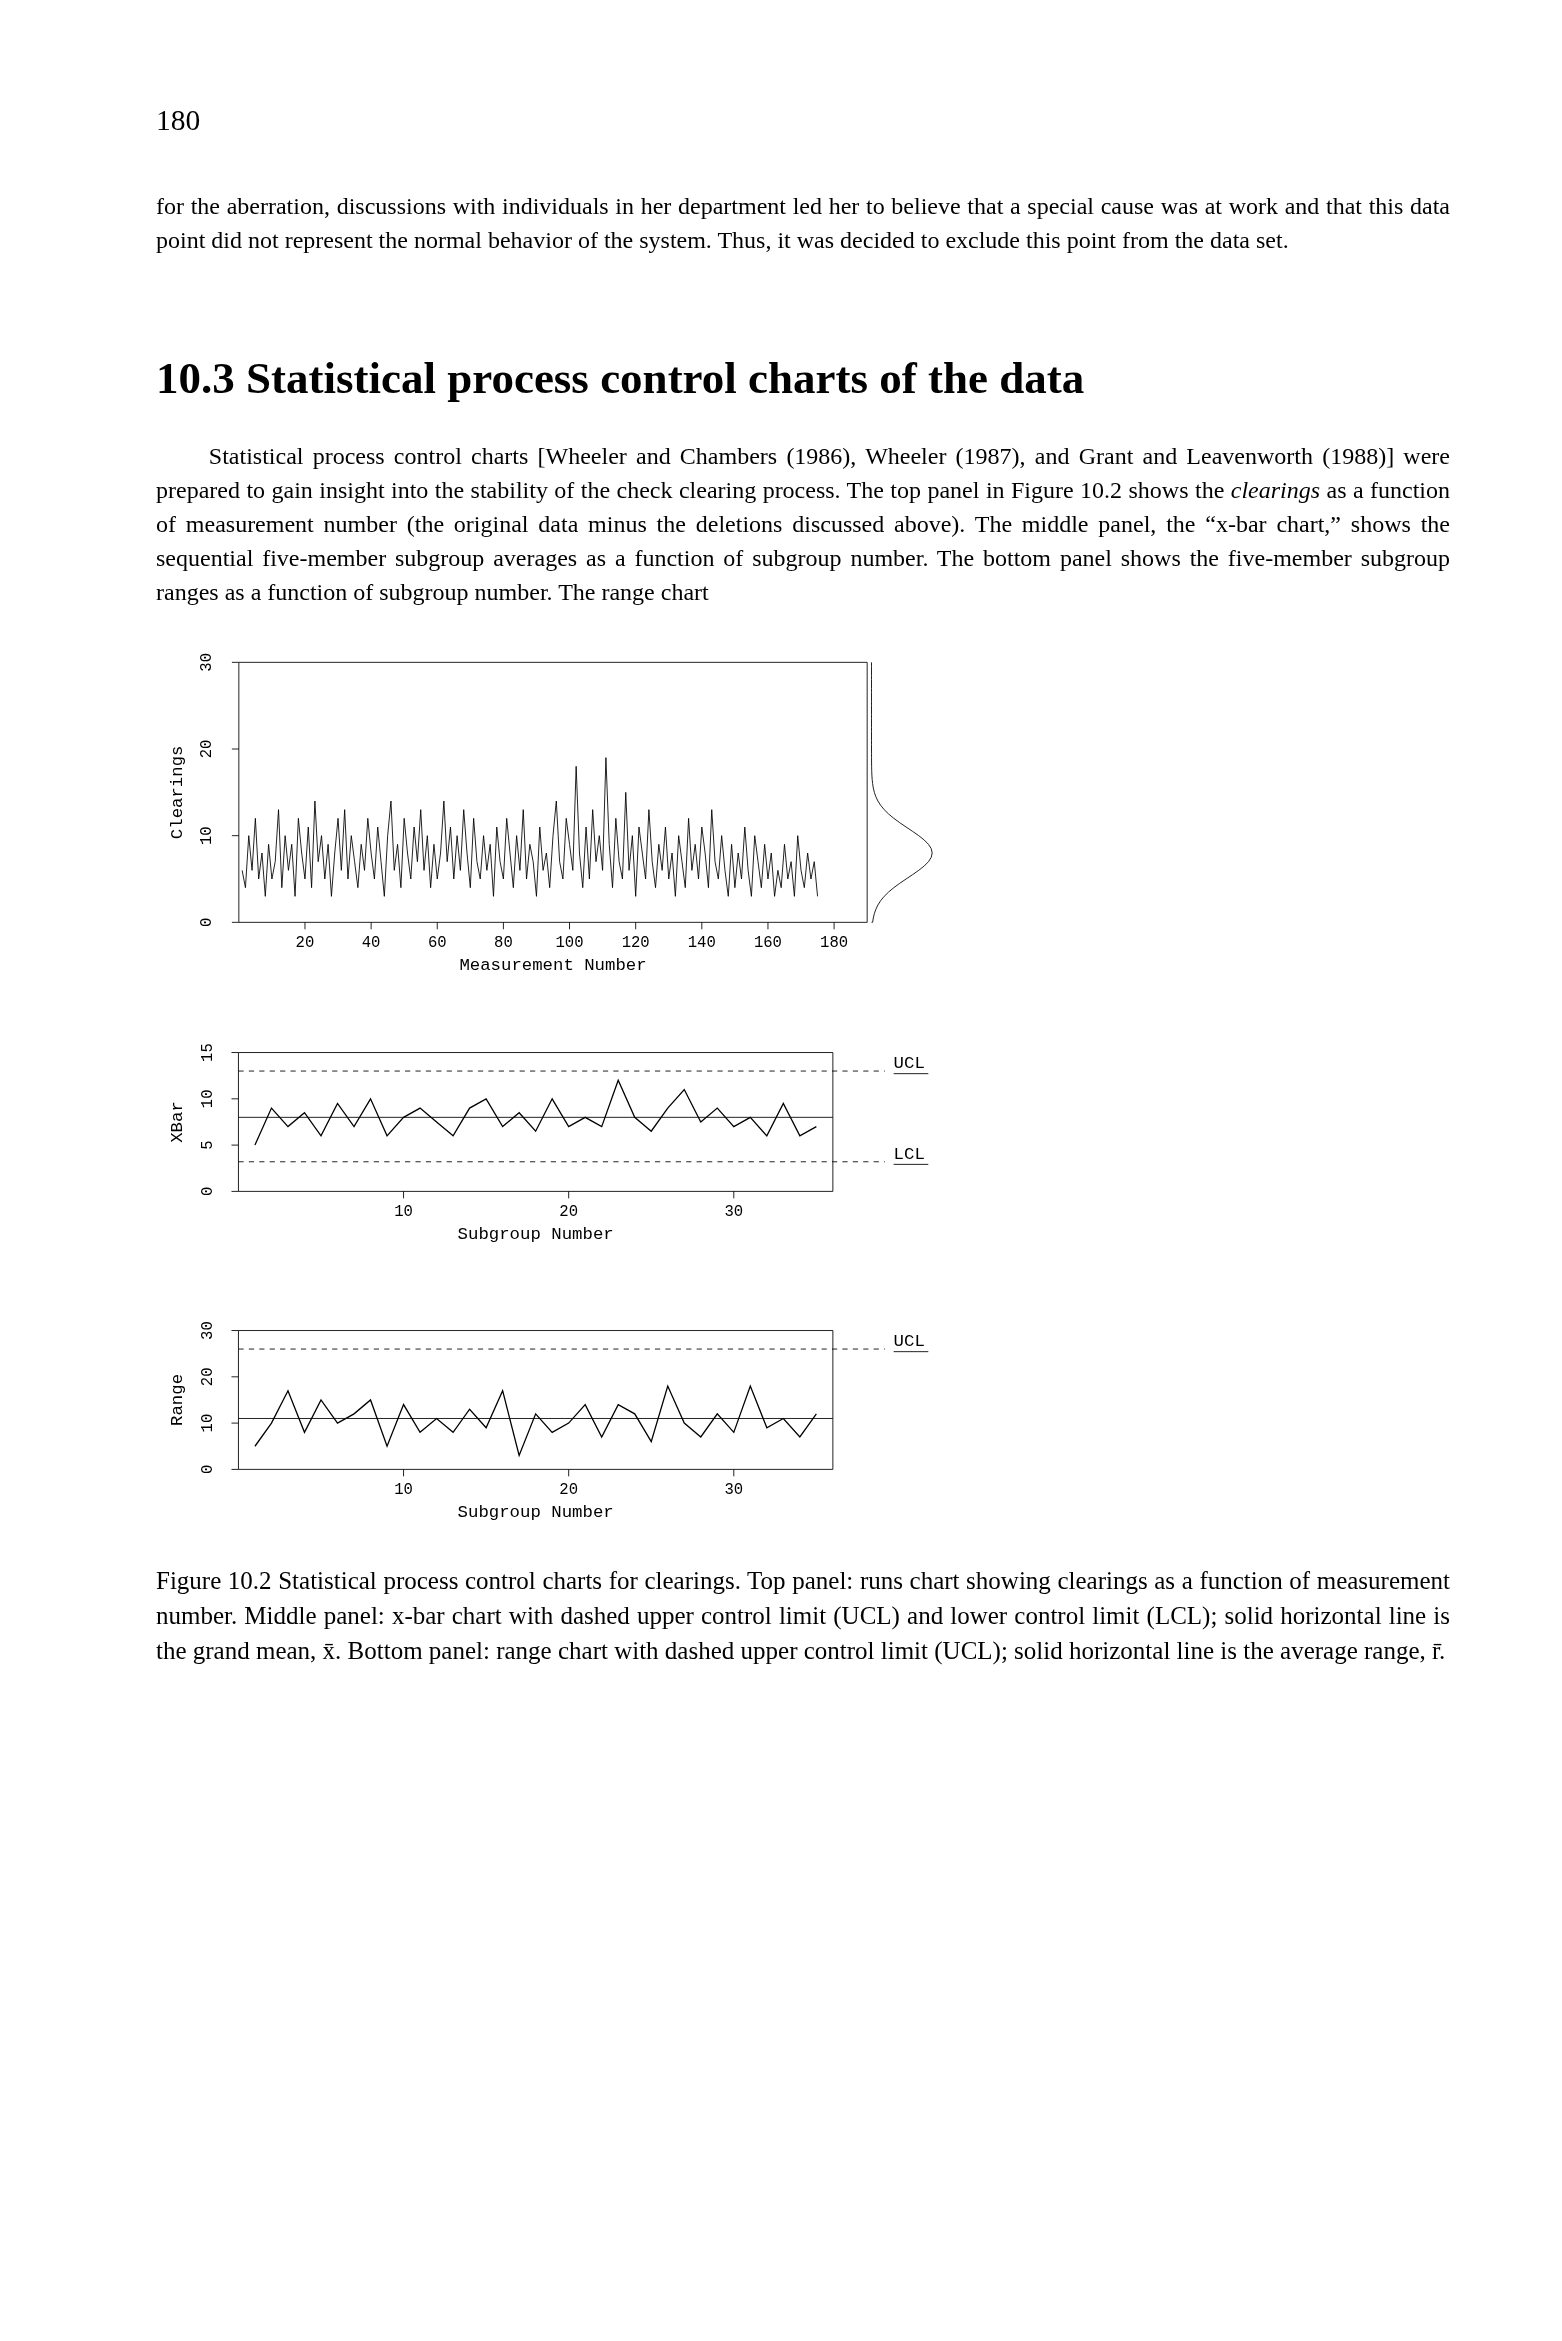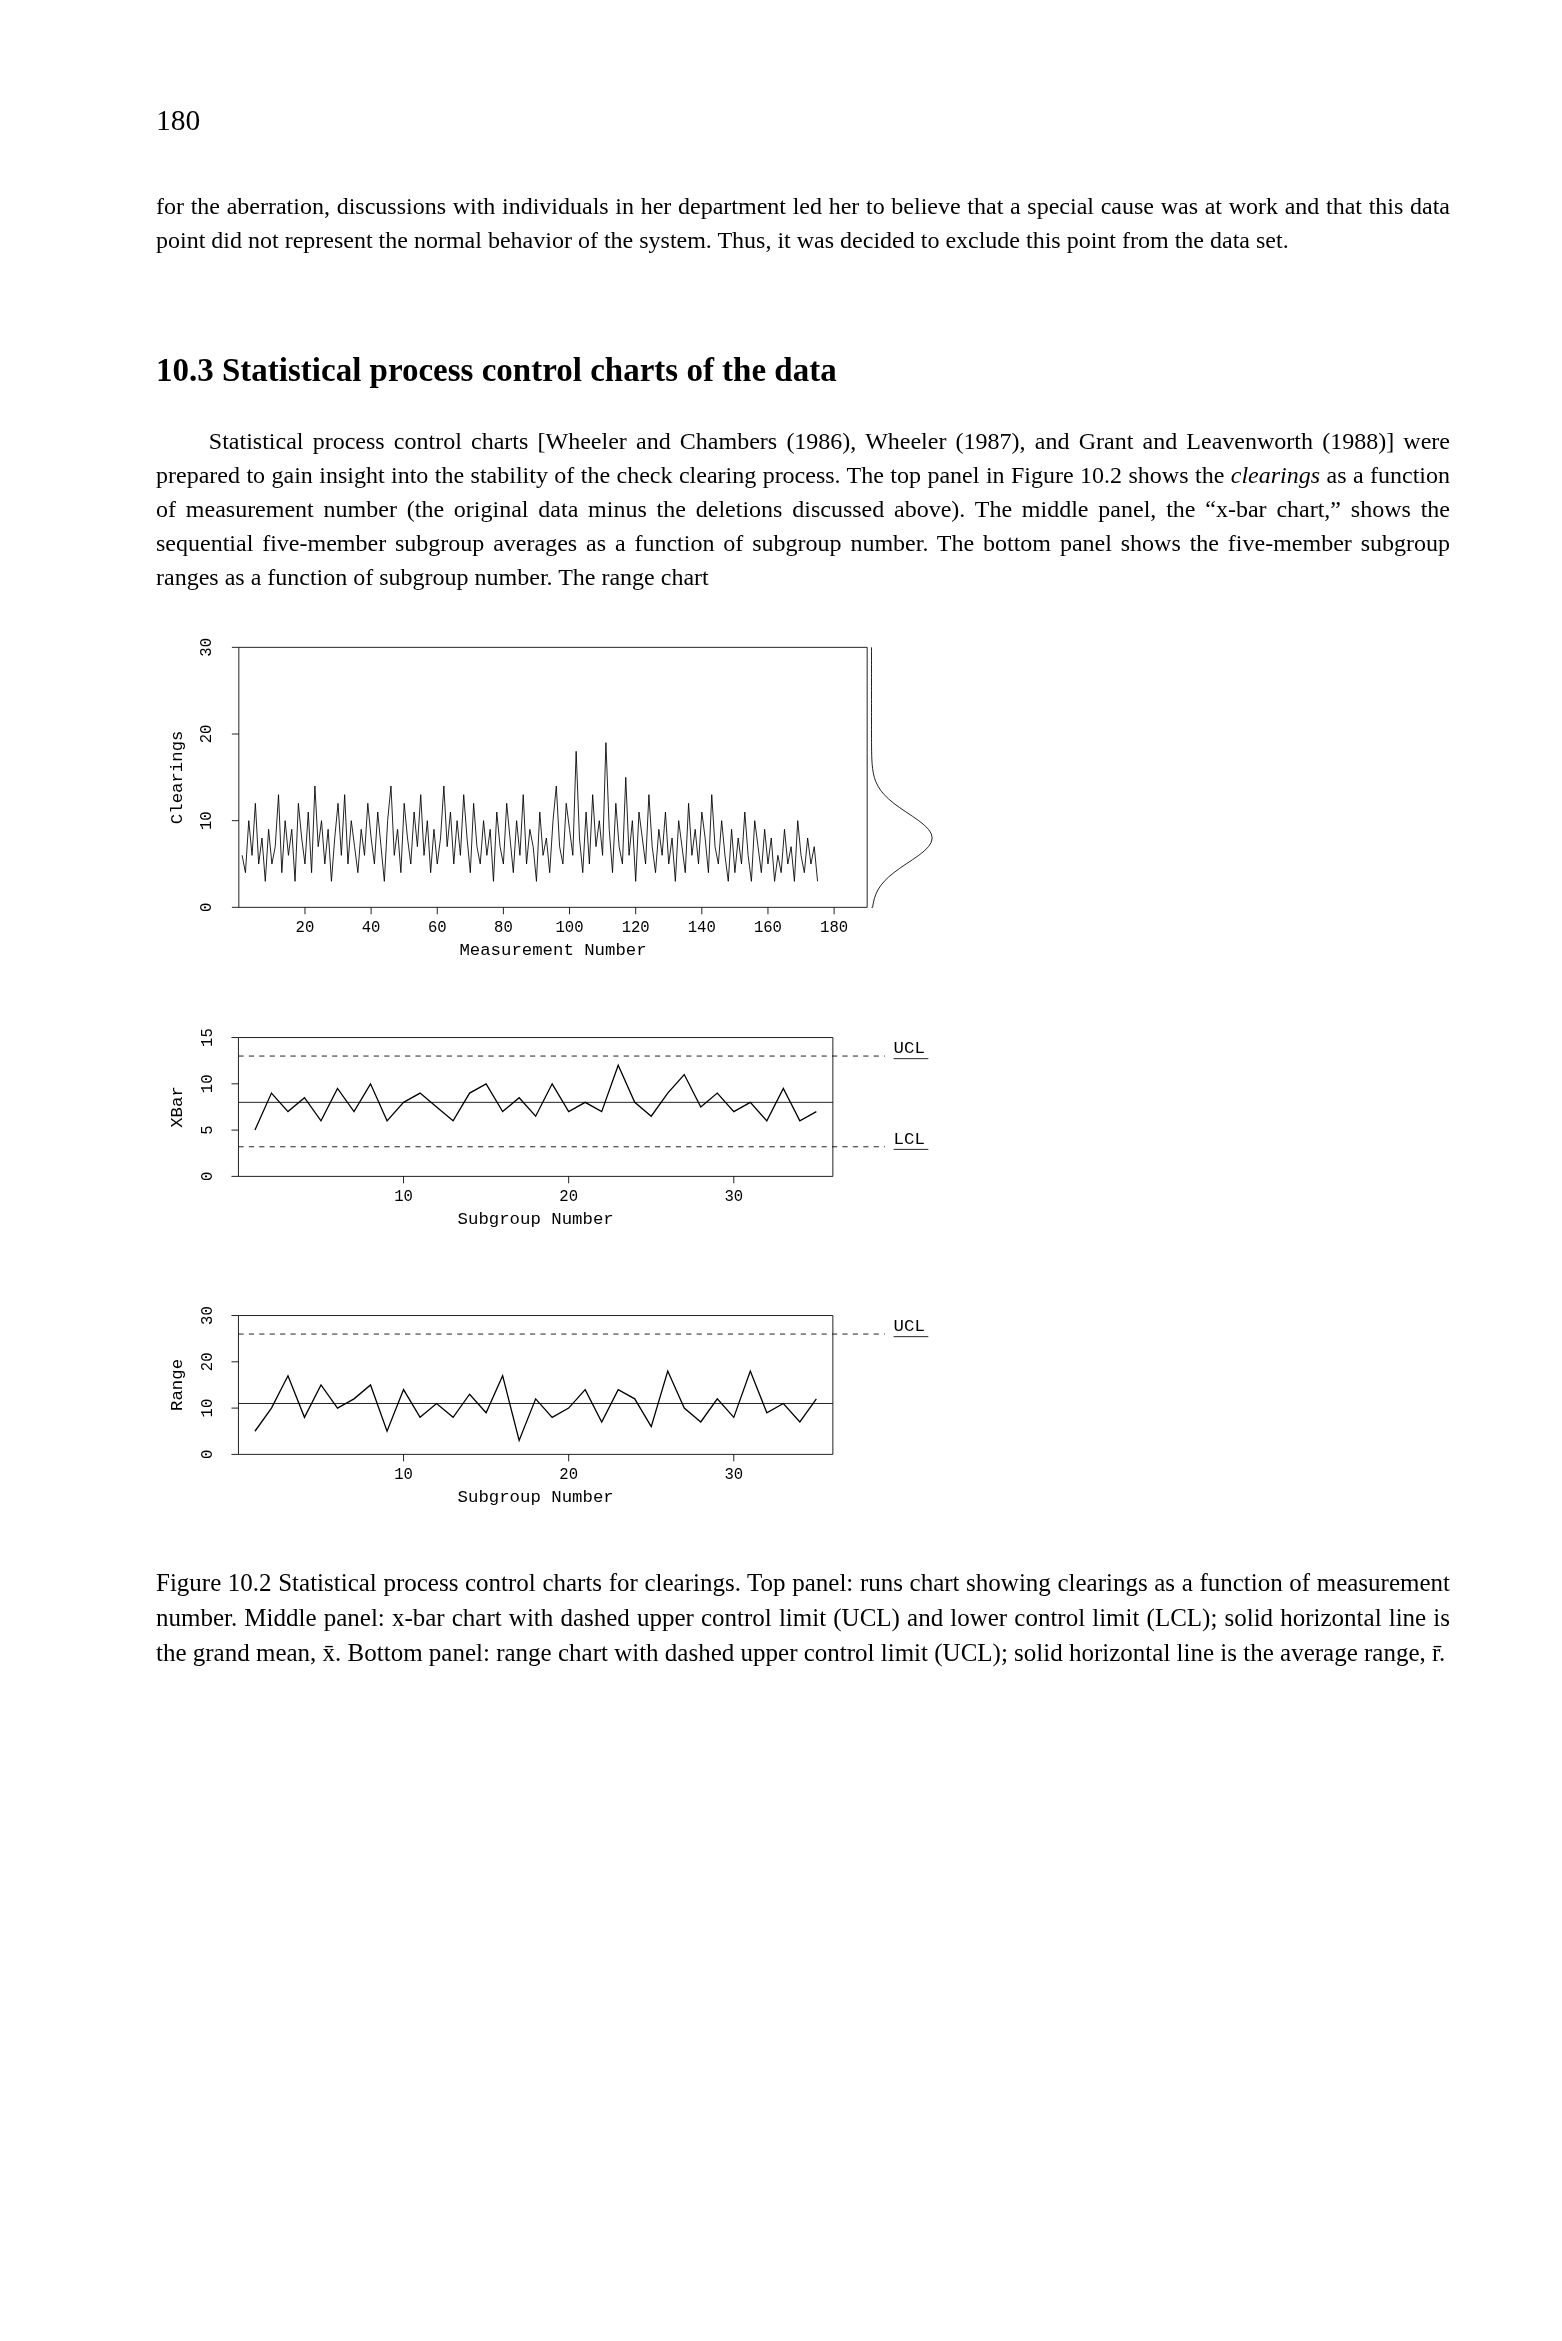--- a/index.html
+++ b/index.html
@@ -19,39 +19,39 @@
 .page-number {
   font-size: 29.5px;
   margin-bottom: 52px;
 }
 .body-text {
   font-size: 24px;
   line-height: 1.42;
   text-align: justify;
 }
 .section-heading {
-  font-size: 33px;
+  font-size: 45px;
   font-weight: bold;
   margin-top: 95px;
   margin-bottom: 35px;
 }
 .indent { text-indent: 2.2em; }
 .italic { font-style: italic; }
 .chart-block {
   margin-top: 35px;
   margin-left: 0px;
 }
 svg { display: block; }
 .axis-font { font-family: "Courier New", monospace; font-size: 18px; fill: #000; }
 .axis-label { font-family: "Courier New", monospace; font-size: 20px; fill: #000; }
 .limit-label { font-family: "Courier New", monospace; font-size: 20px; fill: #000; }
 .caption {
   font-size: 25px;
   line-height: 1.4;
-  margin-top: 41px;
+  margin-top: 24px;
   text-align: justify;
 }
 </style>
 </head>
 <body>
 
 <div class="page">
 
   <div class="page-number">180</div>
 

